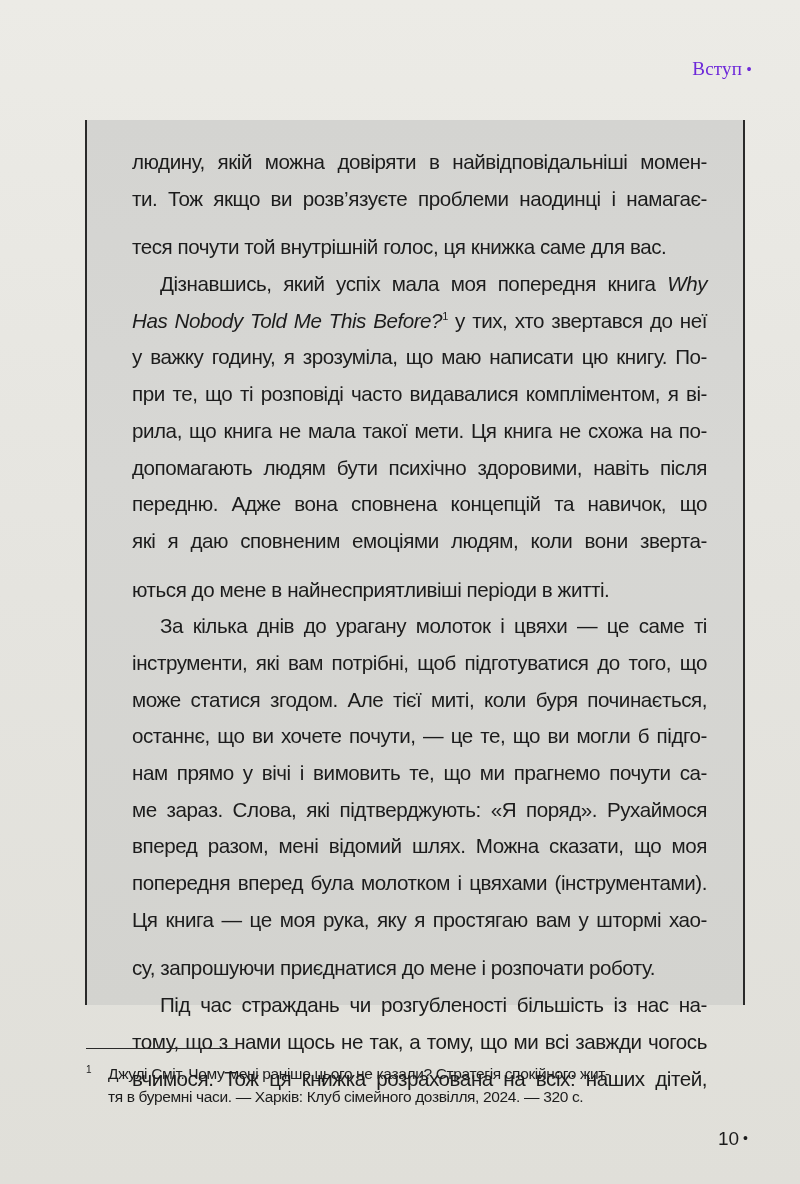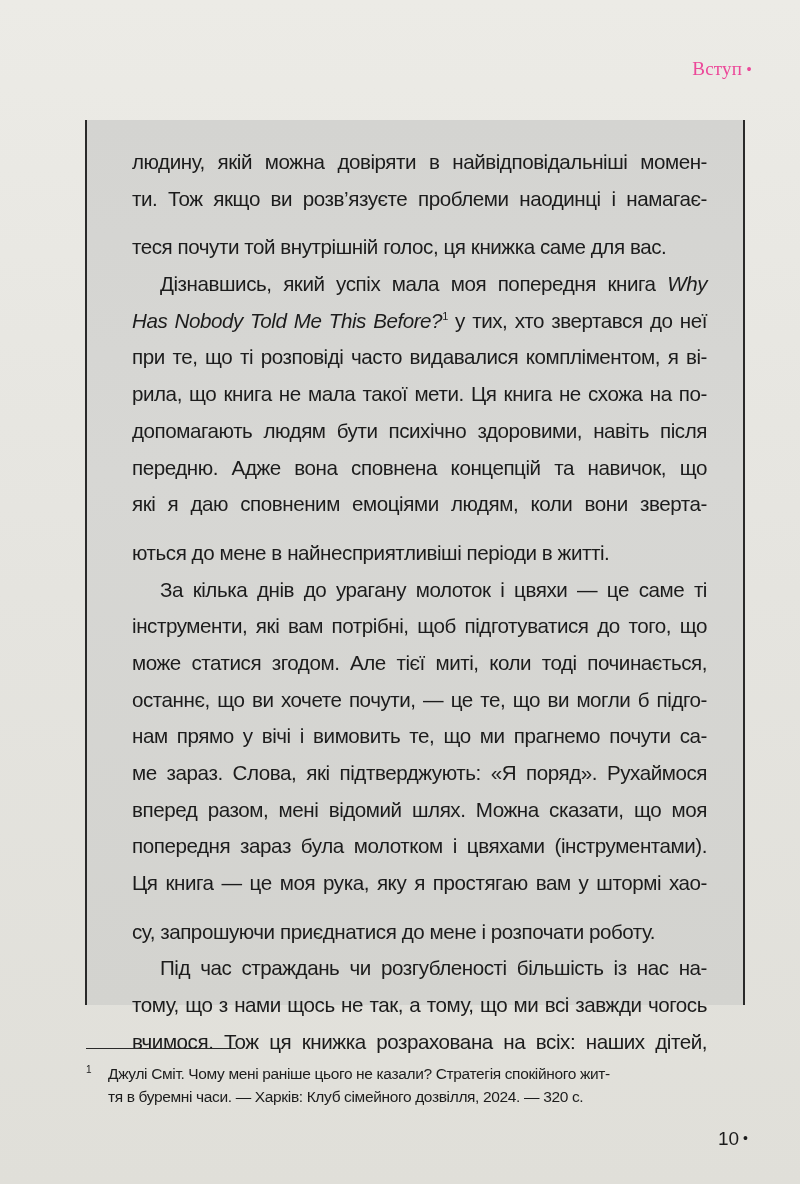--- a/index.html
+++ b/index.html
@@ -14,21 +14,21 @@
       background: linear-gradient(180deg, #ecebe6 0%, #e5e4df 50%, #e0dfd9 100%);
       font-family: "DejaVu Sans Condensed", "Liberation Sans Narrow", "Liberation Sans", sans-serif;
       color: #1a1a1a;
     }
     .running-head {
       position: absolute;
       top: 58px;
       right: 48px;
       font-family: "Liberation Serif", "DejaVu Serif", serif;
       font-size: 19px;
-      color: #ec4899;
+      color: #6d28d9;
       letter-spacing: 0.2px;
       text-align: center;
     }
     .running-head .bullet {
       margin-left: 4px;
       font-size: 16px;
     }
     .box {
       position: absolute;
       left: 85px;
@@ -140,34 +140,35 @@
   <span>Вступ</span><span class="bullet">•</span>
 </div>
 
 <div class="box">
   <div class="box-text">
     <span class="line">людину, якій можна довіряти в найвідповідальніші момен-</span>
     <span class="line">ти. Тож якщо ви розв’язуєте проблеми наодинці і намагає-</span>
     <span class="line last">теся почути той внутрішній голос, ця книжка саме для вас.</span>
     <span class="line indented"><span>Дізнавшись, який успіх мала моя попередня книга </span><em>Why</em></span>
     <span class="line"><em>Has Nobody Told Me This Before?</em><sup>1</sup><span> у тих, хто звертався до неї</span></span>
+    <span class="line">у важку годину, я зрозуміла, що маю написати цю книгу. По-</span>
     <span class="line">при те, що ті розповіді часто видавалися компліментом, я ві-</span>
     <span class="line">рила, що книга не мала такої мети. Ця книга не схожа на по-</span>
     <span class="line">допомагають людям бути психічно здоровими, навіть після</span>
     <span class="line">передню. Адже вона сповнена концепцій та навичок, що</span>
     <span class="line">які я даю сповненим емоціями людям, коли вони зверта-</span>
     <span class="line last">ються до мене в найнесприятливіші періоди в житті.</span>
     <span class="line indented">За кілька днів до урагану молоток і цвяхи — це саме ті</span>
     <span class="line">інструменти, які вам потрібні, щоб підготуватися до того, що</span>
-    <span class="line">може статися згодом. Але тієї миті, коли тоді починається,</span>
+    <span class="line">може статися згодом. Але тієї миті, коли буря починається,</span>
     <span class="line">останнє, що ви хочете почути, — це те, що ви могли б підго-</span>
     <span class="line">нам прямо у вічі і вимовить те, що ми прагнемо почути са-</span>
     <span class="line">ме зараз. Слова, які підтверджують: «Я поряд». Рухаймося</span>
     <span class="line">вперед разом, мені відомий шлях. Можна сказати, що моя</span>
-    <span class="line">попередня зараз була молотком і цвяхами (інструментами).</span>
+    <span class="line">попередня вперед була молотком і цвяхами (інструментами).</span>
     <span class="line">Ця книга — це моя рука, яку я простягаю вам у штормі хао-</span>
     <span class="line last">су, запрошуючи приєднатися до мене і розпочати роботу.</span>
     <span class="line indented">Під час страждань чи розгубленості більшість із нас на-</span>
     <span class="line">тому, що з нами щось не так, а тому, що ми всі завжди чогось</span>
     <span class="line">вчимося. Тож ця книжка розрахована на всіх: наших дітей,</span>
   </div>
 </div>
 
 <div class="footnote-rule"></div>
 

